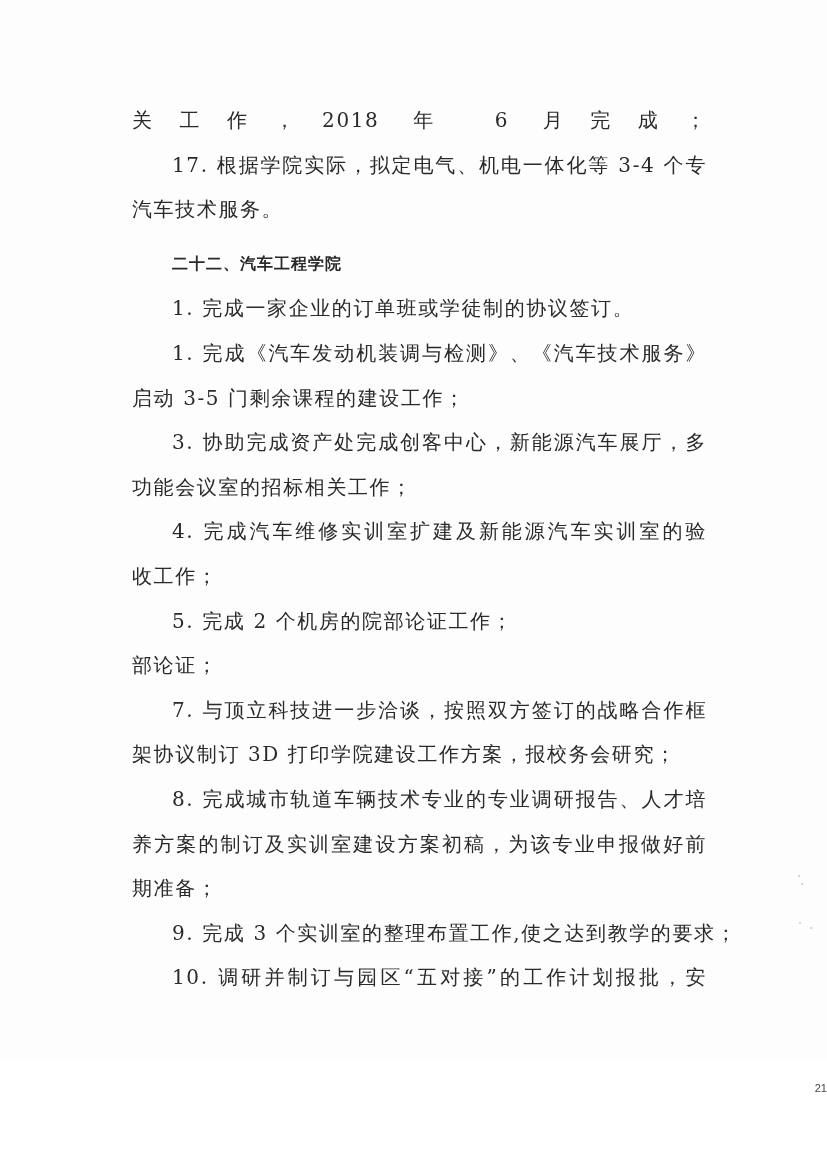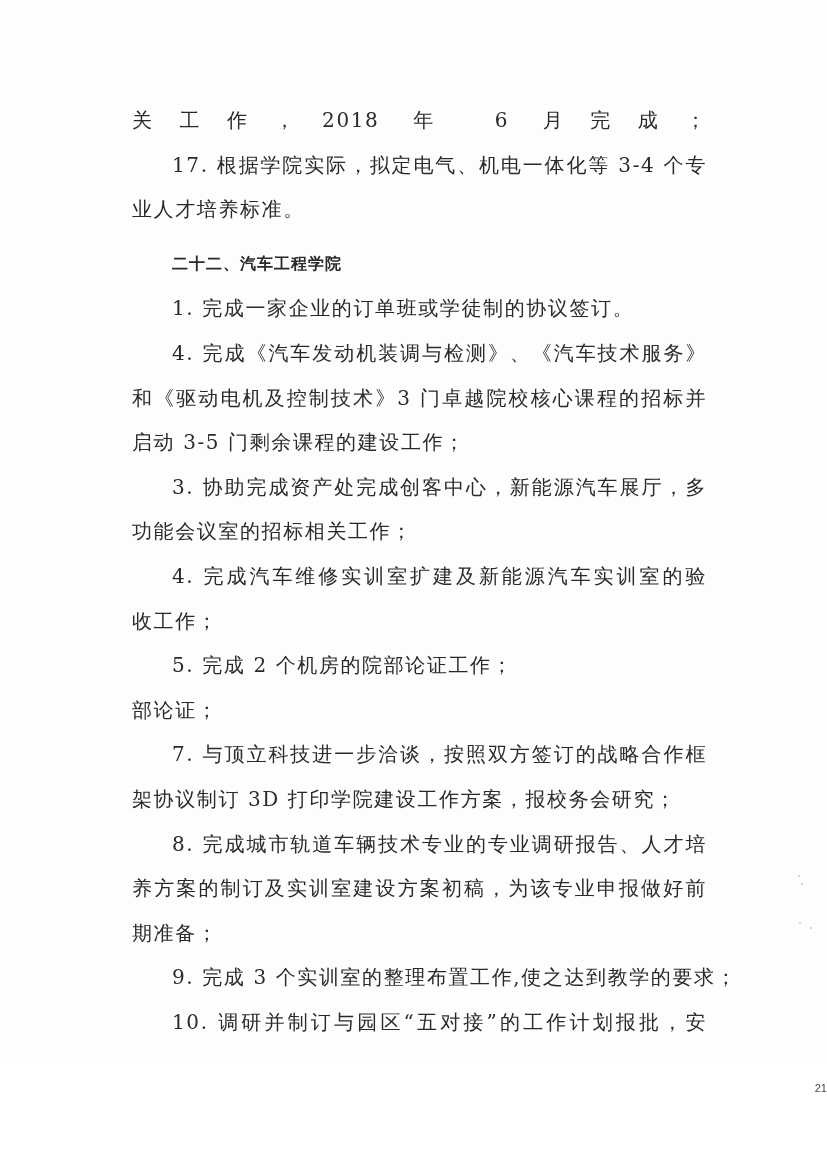--- a/index.html
+++ b/index.html
@@ -72,25 +72,24 @@
       border-radius: 1px;
     }
   </style>
 </head>
 <body>
 
 <div class="page">
   <div class="content">
     <div class="line">关工作，2018 年 6 月完成；</div>
     <div class="line indent">17. 根据学院实际，拟定电气、机电一体化等 3-4 个专</div>
-    <div class="line last">业人才培养标准。</div>
+    <div class="line last">汽车技术服务。</div>
     <div class="line heading">二十二、汽车工程学院</div>
     <div class="line indent last">1. 完成一家企业的订单班或学徒制的协议签订。</div>
-    <div class="line indent">4. 完成《汽车发动机装调与检测》、《汽车技术服务》</div>
-    <div class="line">和《驱动电机及控制技术》3 门卓越院校核心课程的招标并</div>
+    <div class="line indent">1. 完成《汽车发动机装调与检测》、《汽车技术服务》</div>
     <div class="line last">启动 3-5 门剩余课程的建设工作；</div>
     <div class="line indent">3. 协助完成资产处完成创客中心，新能源汽车展厅，多</div>
     <div class="line last">功能会议室的招标相关工作；</div>
     <div class="line indent">4. 完成汽车维修实训室扩建及新能源汽车实训室的验</div>
     <div class="line last">收工作；</div>
     <div class="line indent last">5. 完成 2 个机房的院部论证工作；</div>
     <div class="line last">部论证；</div>
     <div class="line indent">7. 与顶立科技进一步洽谈，按照双方签订的战略合作框</div>
     <div class="line last">架协议制订 3D 打印学院建设工作方案，报校务会研究；</div>
     <div class="line indent">8. 完成城市轨道车辆技术专业的专业调研报告、人才培</div>

